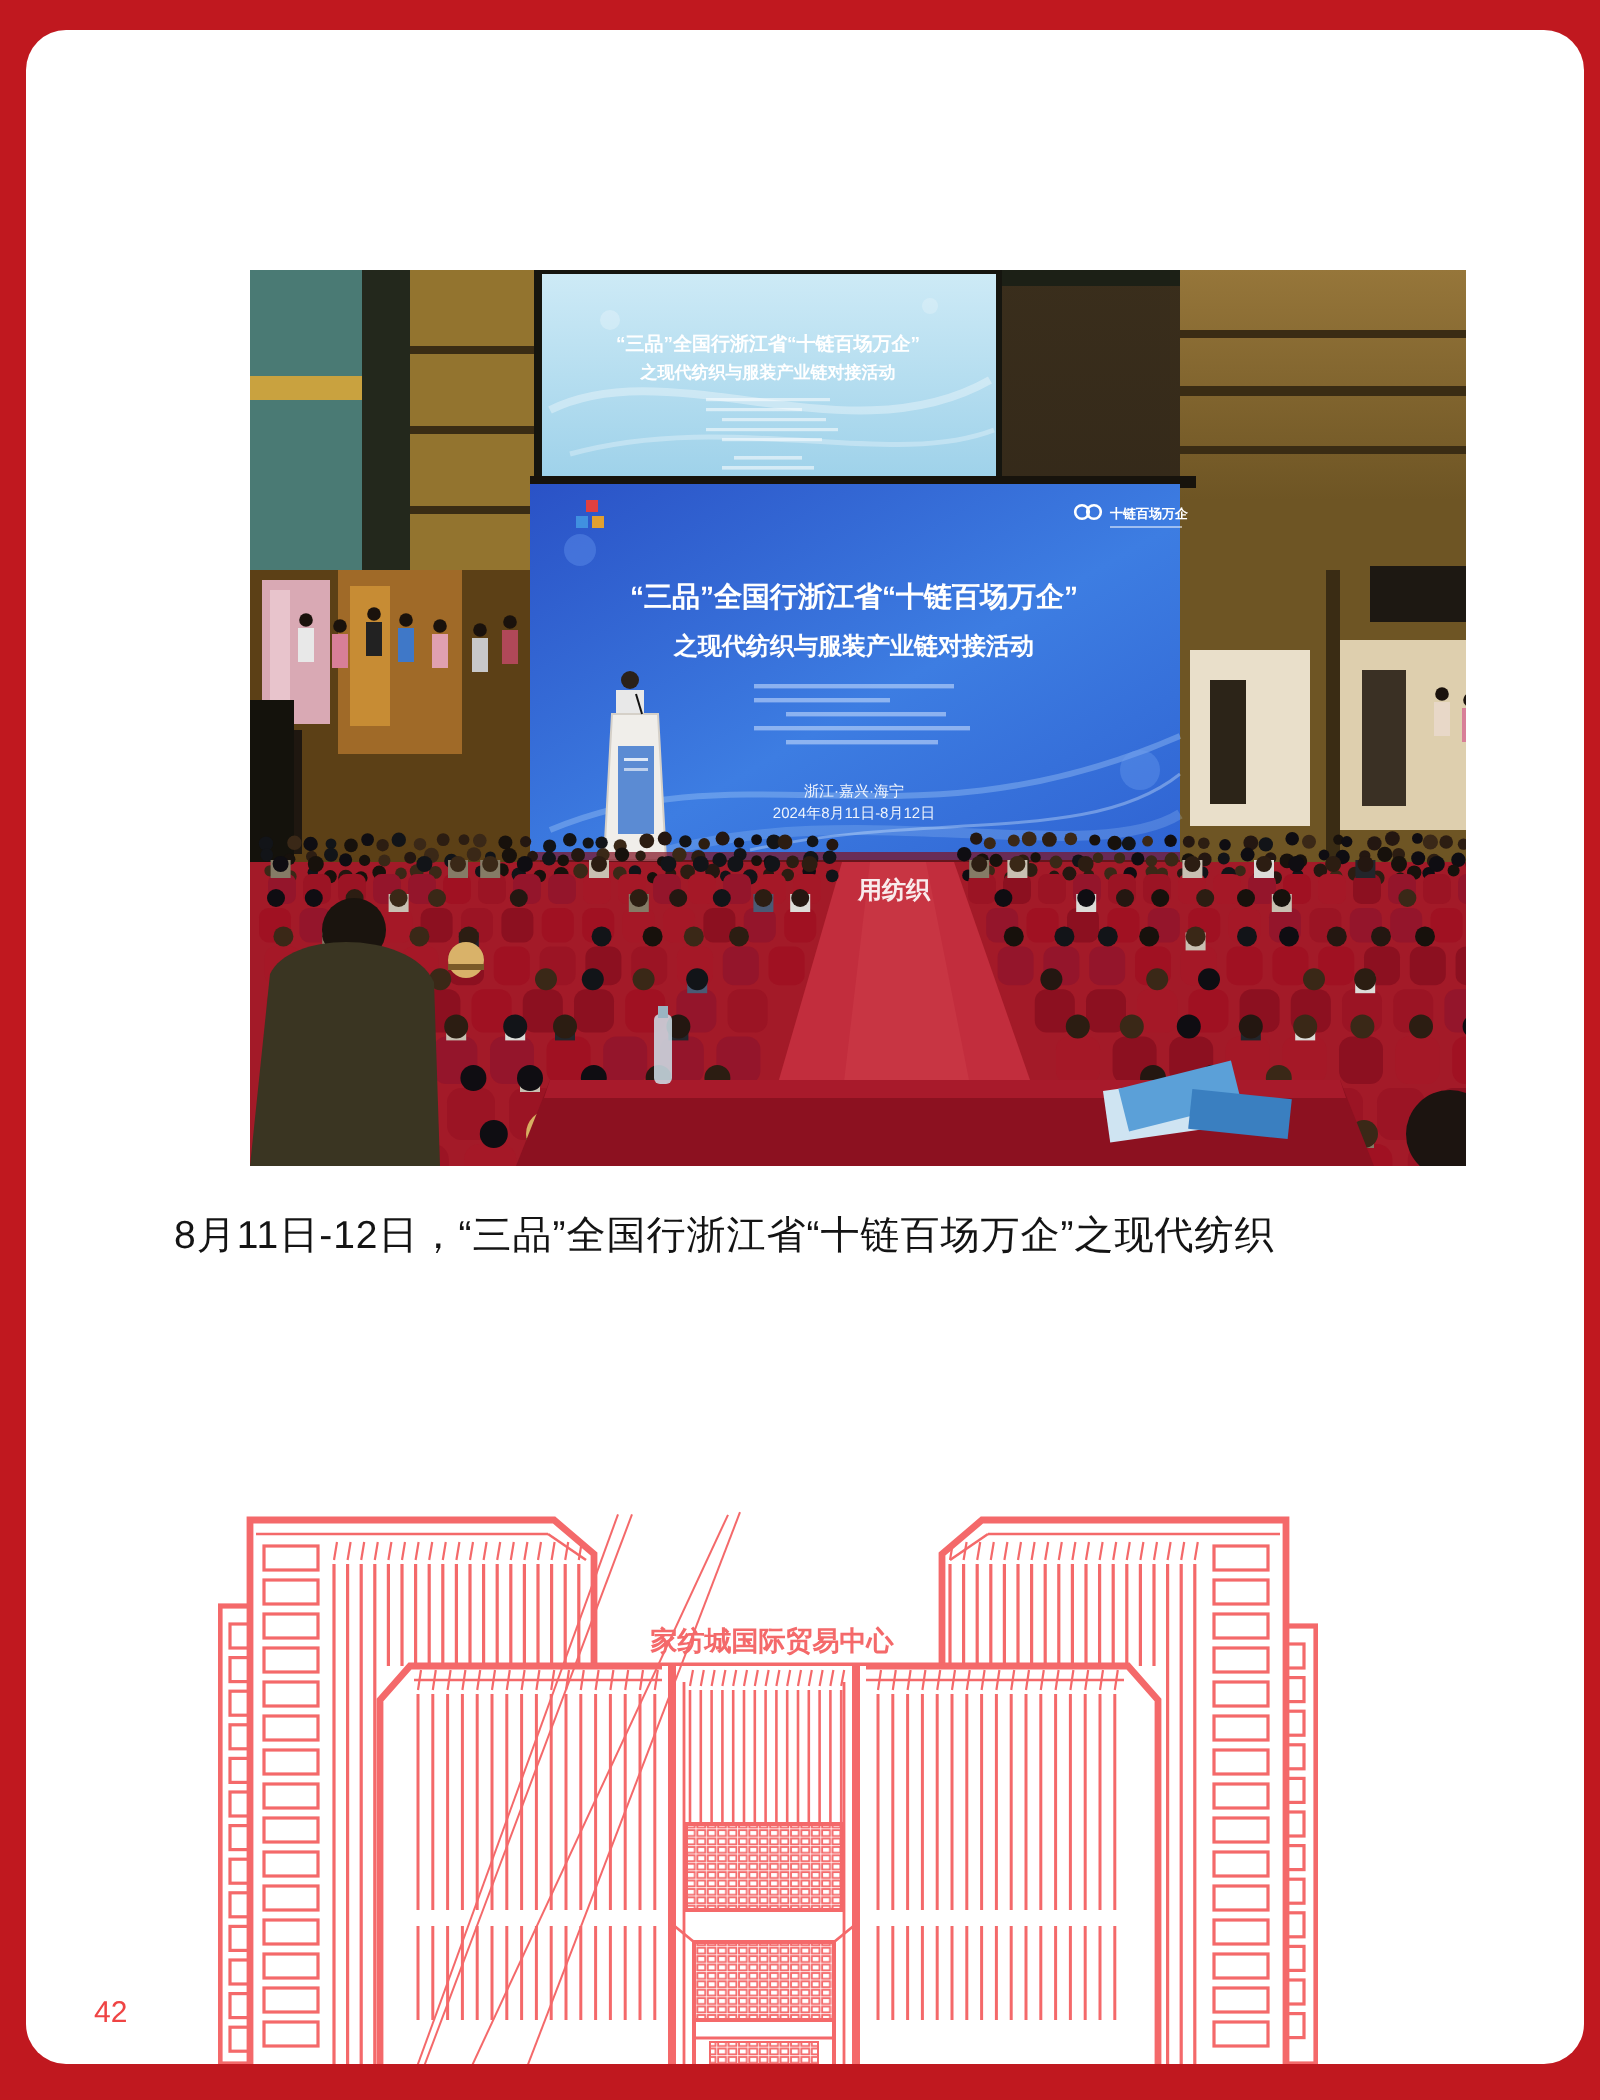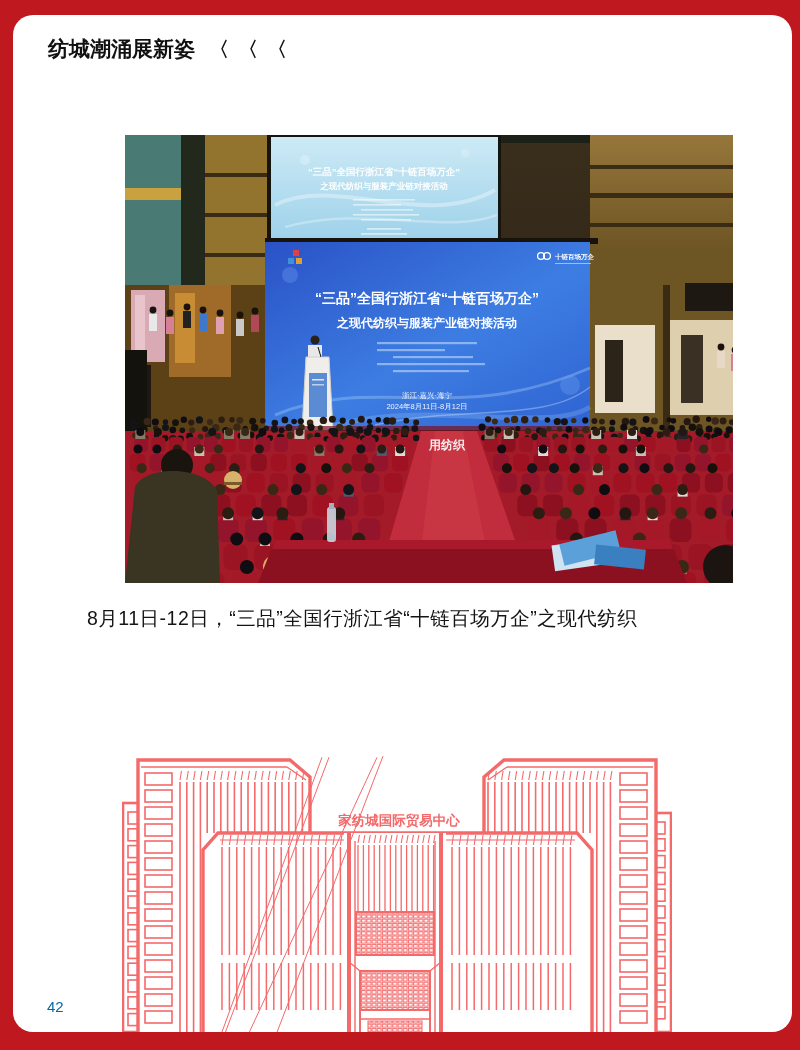--- a/index.html
+++ b/index.html
@@ -7,34 +7,30 @@
   .stage{position:relative;width:800px;height:1050px;background:#c0181f;overflow:hidden;
          font-family:"Liberation Sans",sans-serif;}
   .panel{position:absolute;left:13px;top:15px;width:779px;height:1017px;background:#ffffff;
          border-radius:20px;overflow:hidden;}
   .hdr{position:absolute;left:35px;top:20px;display:flex;align-items:baseline;gap:14px;
        font-weight:bold;font-size:21px;color:#111;}
   .hdr .arrows{letter-spacing:9px;font-size:20px;}
   .photo-wrap{position:absolute;left:69px;top:120px;width:651px;height:448px;overflow:hidden;padding-left:43px;}
   .caption{position:absolute;left:74px;top:575px;width:650px;font-size:19.5px;line-height:31px;
            color:#141414;letter-spacing:0.5px;margin-top:13px;}
-  .building{position:absolute;left:109px;top:740px;width:642px;height:277px;}
-  .pagenum{position:absolute;left:34px;top:983px;font-size:15px;color:#0369a1;}
+  .building{position:absolute;left:96px;top:740px;width:642px;height:277px;}
+  .pagenum{position:absolute;left:34px;top:983px;font-size:15px;color:#ef4444;}
   svg{display:block;overflow:hidden;}
 </style>
 </head>
 <body>
 
 <div class="stage">
   <div class="panel">
 
-    <div class="hdr">
-      <span>纺城潮涌展新姿</span>
-      <span class="arrows">〈〈〈</span>
-    </div>
 
     <div class="photo-wrap">
       <svg width="651" height="448" viewBox="0 0 651 448">
         <defs>
           <linearGradient id="bgg" x1="0" y1="0" x2="0" y2="1">
             <stop offset="0" stop-color="#3a2e1c"></stop>
               <stop offset="1" stop-color="#241c12"></stop>
           </linearGradient>
           <linearGradient id="bdg" x1="0" y1="0" x2="1" y2="1">
             <stop offset="0" stop-color="#2a52c6"></stop>

